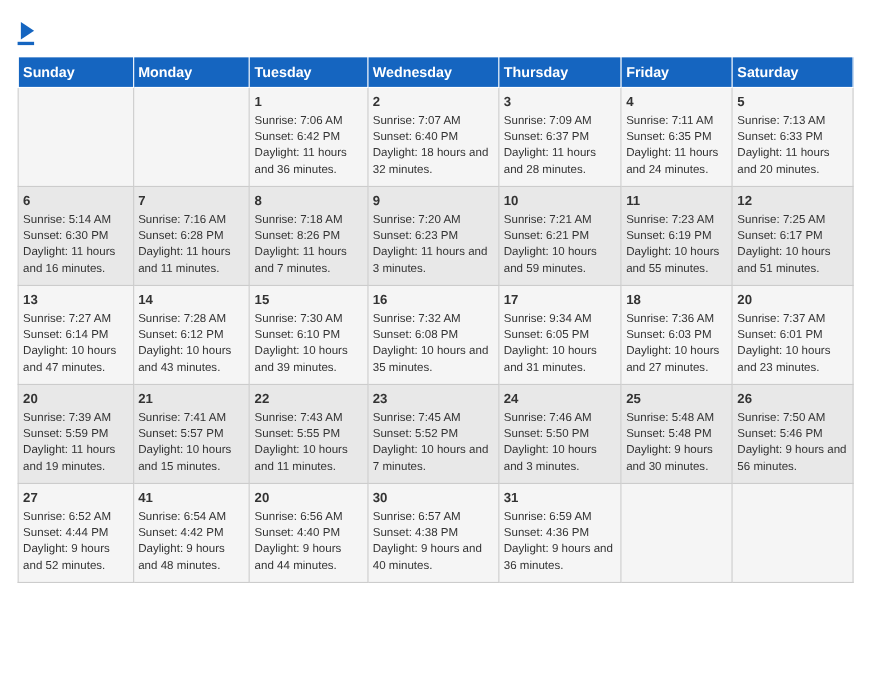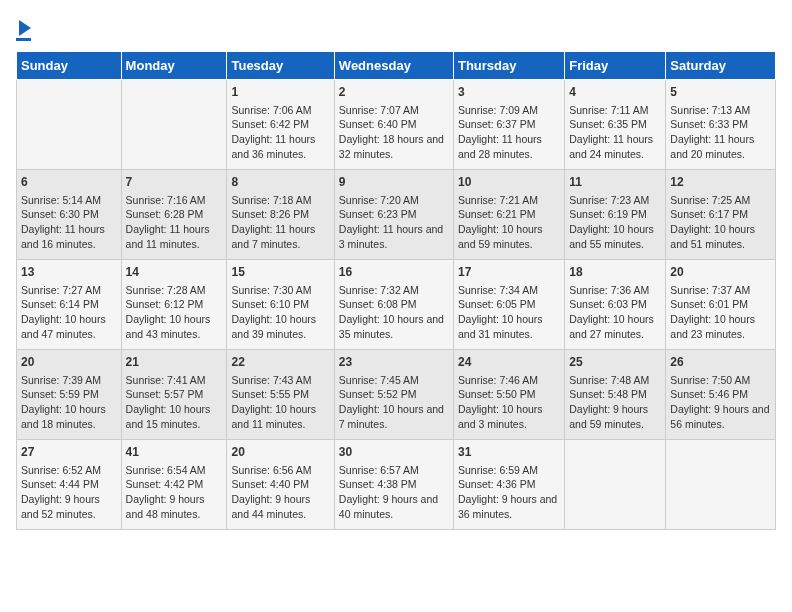--- a/index.html
+++ b/index.html
@@ -203,21 +203,21 @@
           <div>Daylight: 10 hours and 39 minutes.</div>
         </td>
         <td>
           <span class="day-number">16</span>
           <div>Sunrise: 7:32 AM</div>
           <div>Sunset: 6:08 PM</div>
           <div>Daylight: 10 hours and 35 minutes.</div>
         </td>
         <td>
           <span class="day-number">17</span>
-          <div>Sunrise: 7:34 AM</div>
+          <div>Sunrise: 9:34 AM</div>
           <div>Sunset: 6:05 PM</div>
           <div>Daylight: 10 hours and 31 minutes.</div>
         </td>
         <td>
           <span class="day-number">18</span>
           <div>Sunrise: 7:36 AM</div>
           <div>Sunset: 6:03 PM</div>
           <div>Daylight: 10 hours and 27 minutes.</div>
         </td>
         <td>
@@ -225,21 +225,21 @@
           <div>Sunrise: 7:37 AM</div>
           <div>Sunset: 6:01 PM</div>
           <div>Daylight: 10 hours and 23 minutes.</div>
         </td>
       </tr>
       <tr>
         <td>
           <span class="day-number">20</span>
           <div>Sunrise: 7:39 AM</div>
           <div>Sunset: 5:59 PM</div>
-          <div>Daylight: 10 hours and 18 minutes.</div>
+          <div>Daylight: 11 hours and 19 minutes.</div>
         </td>
         <td>
           <span class="day-number">21</span>
           <div>Sunrise: 7:41 AM</div>
           <div>Sunset: 5:57 PM</div>
           <div>Daylight: 10 hours and 15 minutes.</div>
         </td>
         <td>
           <span class="day-number">22</span>
           <div>Sunrise: 7:43 AM</div>
@@ -253,23 +253,23 @@
           <div>Daylight: 10 hours and 7 minutes.</div>
         </td>
         <td>
           <span class="day-number">24</span>
           <div>Sunrise: 7:46 AM</div>
           <div>Sunset: 5:50 PM</div>
           <div>Daylight: 10 hours and 3 minutes.</div>
         </td>
         <td>
           <span class="day-number">25</span>
-          <div>Sunrise: 7:48 AM</div>
+          <div>Sunrise: 5:48 AM</div>
           <div>Sunset: 5:48 PM</div>
-          <div>Daylight: 9 hours and 59 minutes.</div>
+          <div>Daylight: 9 hours and 30 minutes.</div>
         </td>
         <td>
           <span class="day-number">26</span>
           <div>Sunrise: 7:50 AM</div>
           <div>Sunset: 5:46 PM</div>
           <div>Daylight: 9 hours and 56 minutes.</div>
         </td>
       </tr>
       <tr>
         <td>

